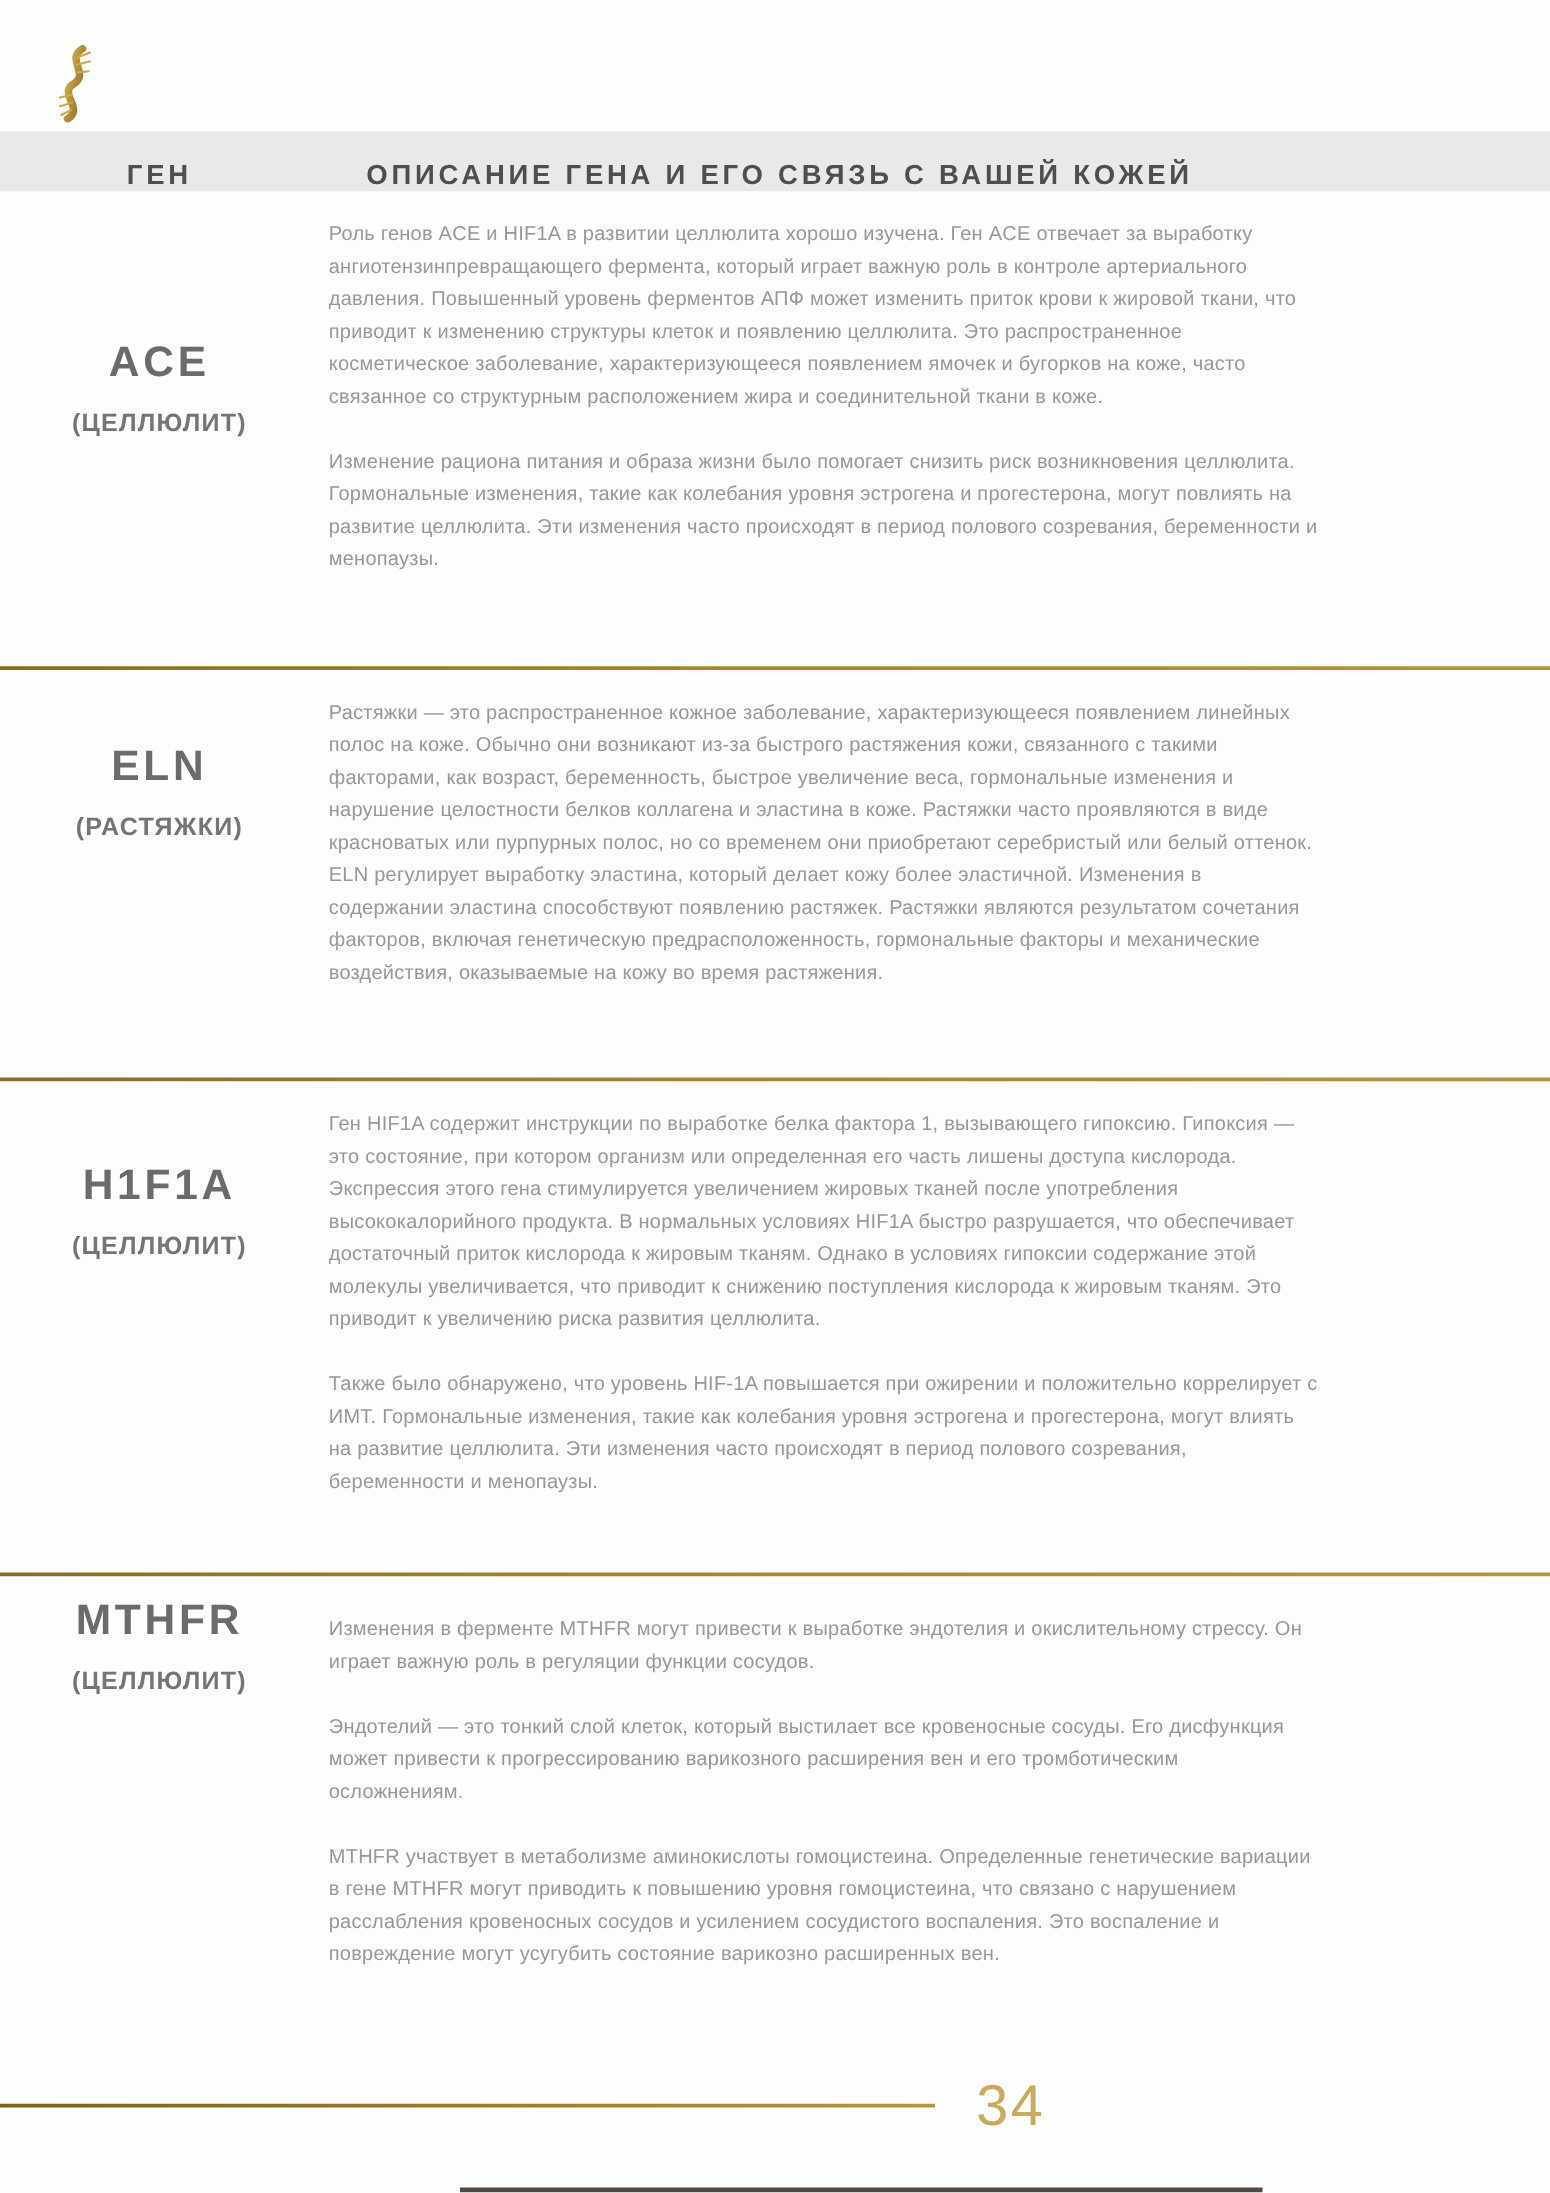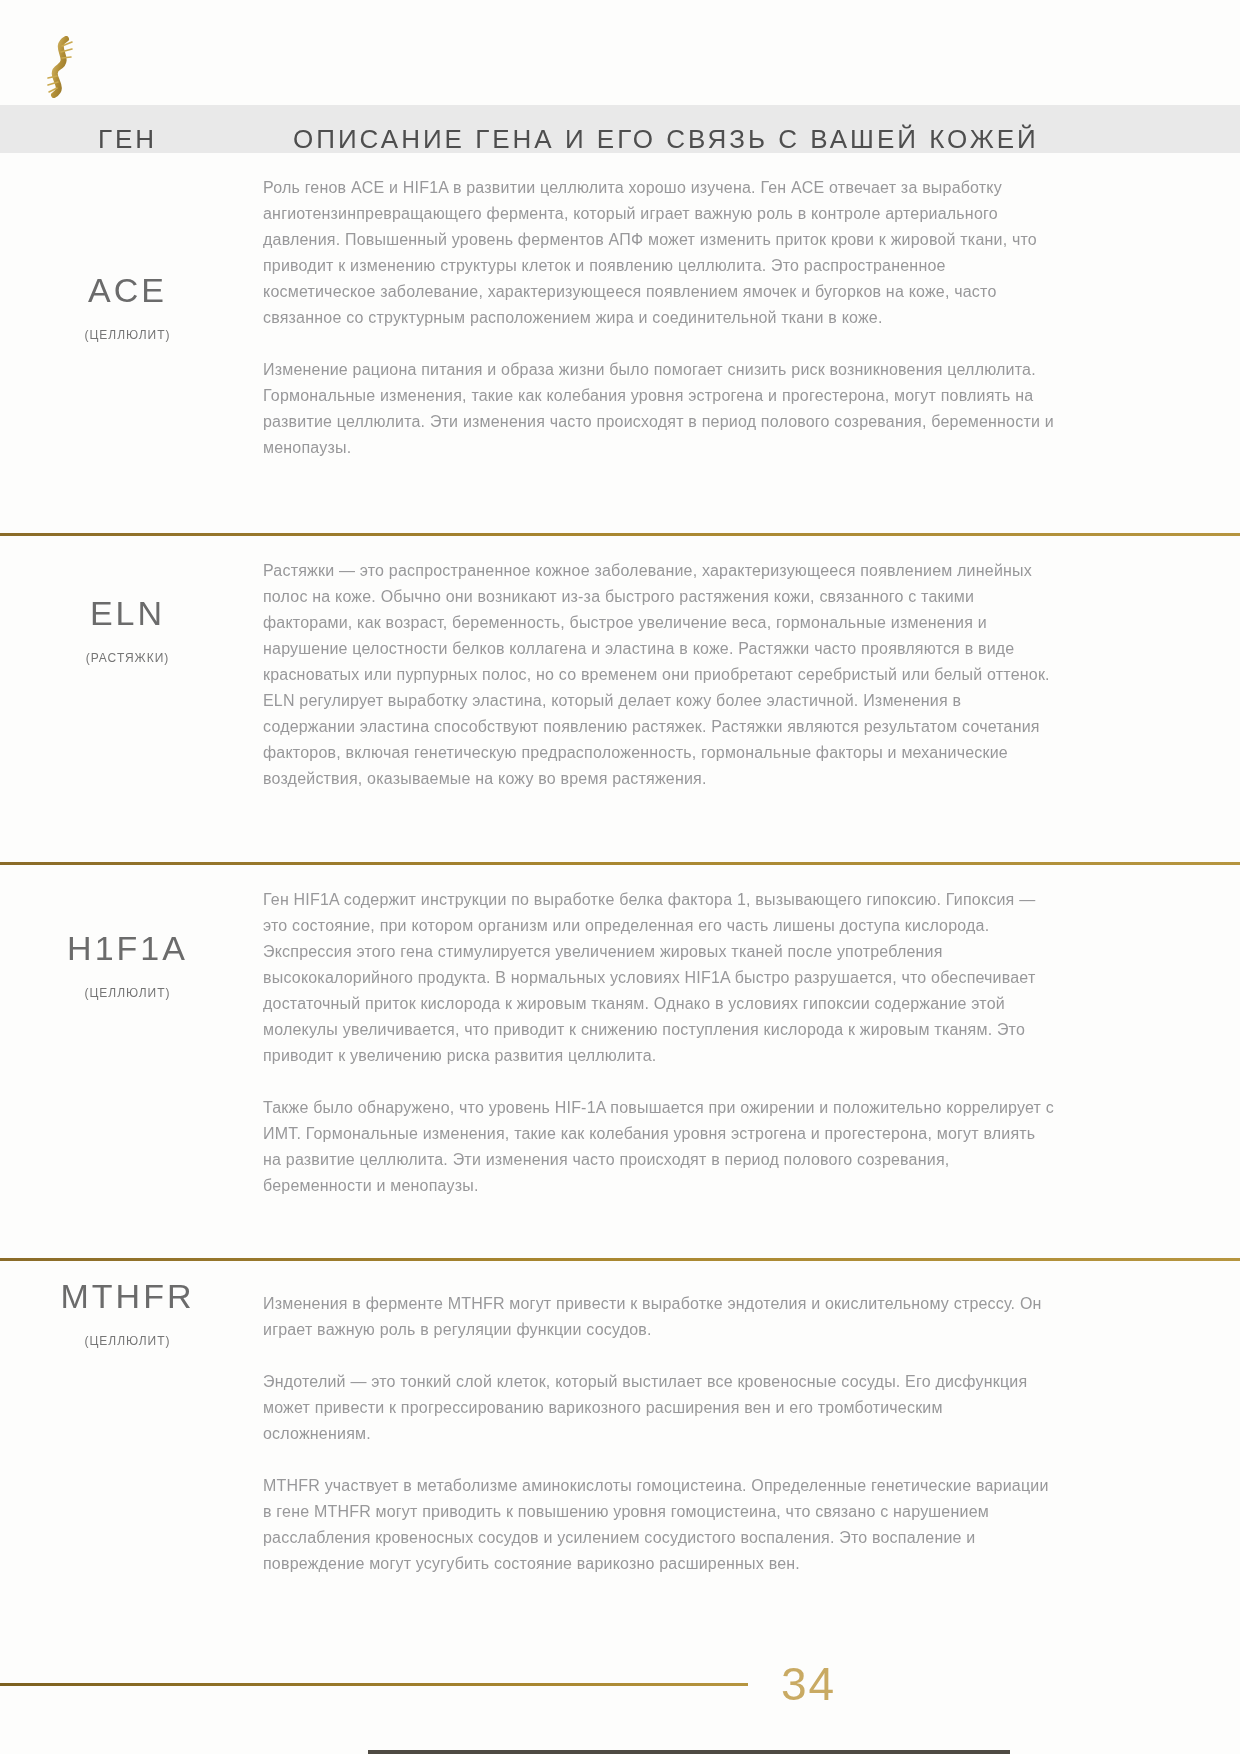--- a/index.html
+++ b/index.html
@@ -20,22 +20,22 @@
 
   
   .table-header {
     display: flex;
     align-items: center;
     height: 48px;
     background: #e9e9e9;
     width: 100%;
   }
   .header-text {
-    font-size: 26px;
-    font-weight: 400;
+    font-size: 22px;
+    font-weight: 700;
     letter-spacing: 3px;
     color: #4e4e4e;
     margin-top: 21px;
   }
   .cell-gene { width: 255px; text-align: center; flex: 0 0 auto; }
   .cell-desc { flex: 1; padding-left: 38px; }
 
   
   .row { display: flex; width: 100%; }
   .gene-cell {
@@ -45,28 +45,28 @@
     flex-direction: column;
     align-items: center;
     text-align: center;
   }
   .row-1 .gene-cell { padding-top: 118px; }
   .row-2 .gene-cell { padding-top: 58px; }
   .row-3 .gene-cell { padding-top: 64px; }
   .row-4 .gene-cell { padding-top: 16px; }
   .gene-name {
     font-size: 34px;
-    font-weight: 400;
+    font-weight: 700;
     letter-spacing: 3px;
     color: #6b6b6b;
   }
   .gene-cond {
     margin-top: 18px;
-    font-size: 12px;
-    font-weight: 400;
+    font-size: 20px;
+    font-weight: 700;
     letter-spacing: 1px;
     color: #757575;
   }
   .desc-cell {
     flex: 0 0 auto;
     width: 800px;
     padding-top: 22px;
     padding-left: 8px;
   }
   .row-4 .desc-cell { padding-top: 30px; }

